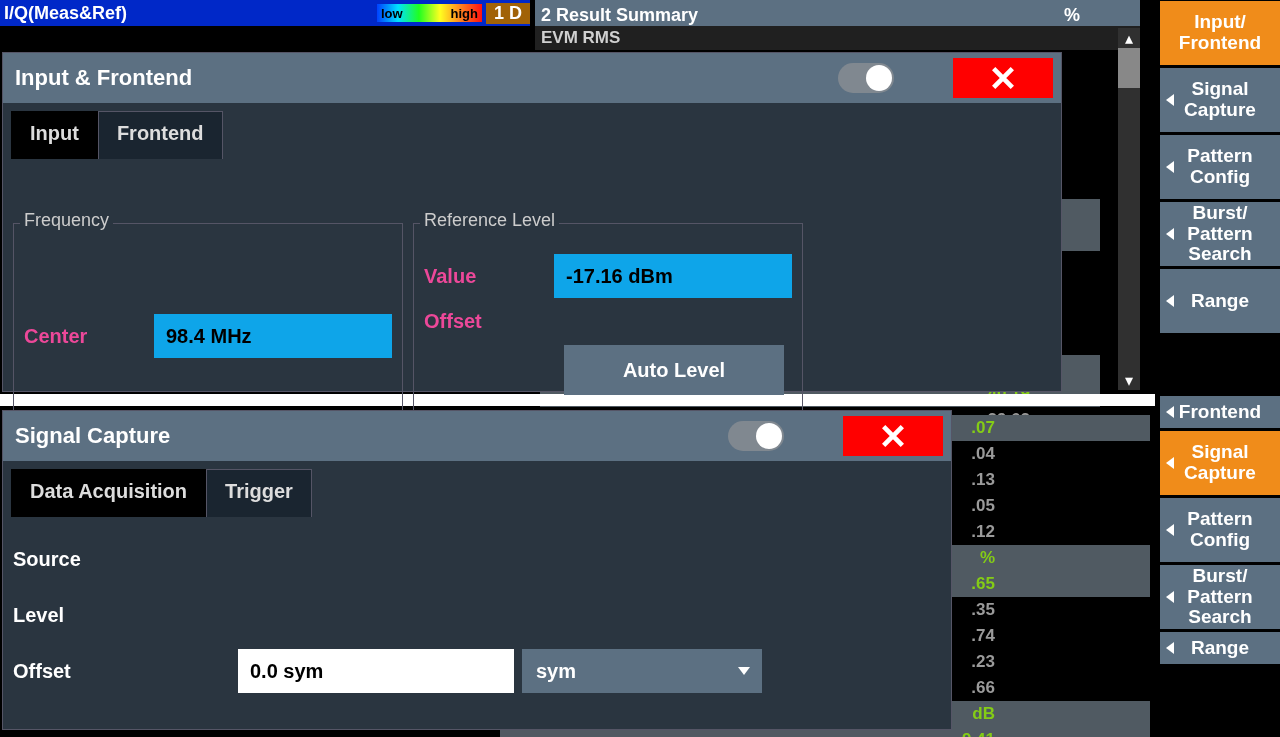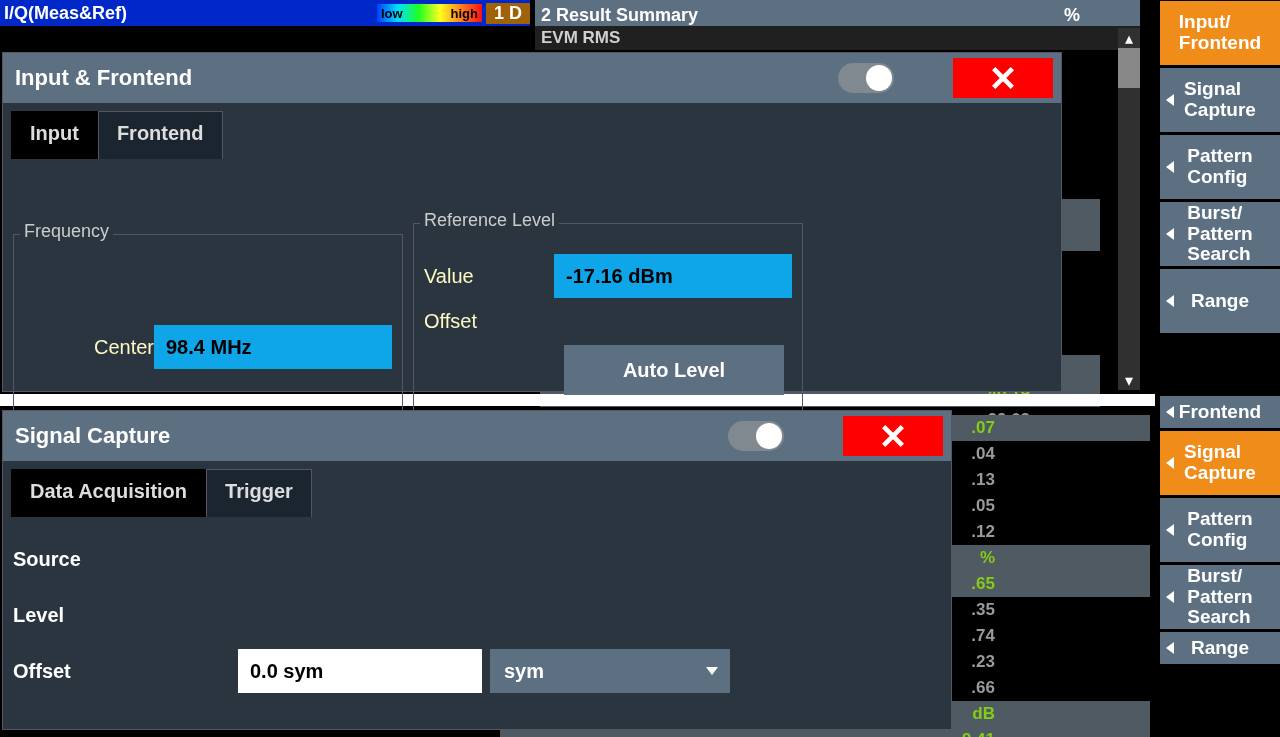--- a/index.html
+++ b/index.html
@@ -1,20 +1,20 @@
 <!DOCTYPE html>
 <html><head>
 <meta charset="utf-8">
 <style>
   * { box-sizing: border-box; margin: 0; padding: 0; font-family: Arial, Helvetica, sans-serif; }
   body { width: 1280px; height: 737px; background: #000; color: #fff; overflow: hidden; position: relative; }
 
   
   .softkeys { position: absolute; right: 0; top: 0; width: 122px; display: flex; flex-direction: column; }
-  .softkey { height: 64px; background: #5c7082; margin: 1px 0 2px 2px; display: flex; align-items: center; justify-content: center; text-align: left; font-size: 19px; font-weight: 600; color: #fff; cursor: pointer; position: relative; line-height: 1.1; padding: 4px 6px; }
+  .softkey { height: 64px; background: #5c7082; margin: 1px 0 2px 2px; display: flex; align-items: center; justify-content: center; text-align: center; font-size: 19px; font-weight: 600; color: #fff; cursor: pointer; position: relative; line-height: 1.1; padding: 4px 6px; }
   .softkey.active { background: #f08c1a; }
   .softkey .tri { position: absolute; left: 6px; top: 50%; transform: translateY(-50%); width: 0; height: 0; border-top: 6px solid transparent; border-bottom: 6px solid transparent; border-right: 8px solid #fff; }
   .softkeys.second { top: 395px; }
 
   
   .top-header { position: absolute; left: 0; top: 0; width: 530px; height: 26px; background: #0028c8; color: #fff; display: flex; align-items: center; font-size: 18px; font-weight: bold; padding-left: 4px; }
   .top-header .spec { margin-left: auto; display: flex; align-items: center; gap: 4px; }
   .spec-bar { width: 105px; height: 18px; background: linear-gradient(90deg,#0040ff,#00e0ff,#20ff20,#ffff20,#ff8020,#ff1010); position: relative; display:flex; align-items:center; justify-content:space-between; padding:0 4px; font-size:13px; color:#000; font-weight:bold; }
   .spec-num { background:#a16207; color:#fff; padding:0 8px; font-size:18px; font-weight:bold; }
 
@@ -42,35 +42,35 @@
   .dialog1 { top:52px; width:1060px; height:340px; }
   .dialog2 { top:410px; width:950px; height:320px; }
 
   .tabs { display:flex; height:48px; margin:8px 0 0 8px; }
   .tab { padding:10px 18px; font-size:20px; font-weight:bold; color:#ddd; background:#2a3540; border:1px solid transparent; cursor:pointer; }
   .tab.active { background:#1a2530; border:1px solid #556; border-bottom:none; }
   .tab.inactive { background:#000; }
 
   .fieldset { position:absolute; border:1px solid #556; padding:10px; }
   .fieldset .legend { position:absolute; top:-14px; left:6px; background:#2a3540; padding:0 4px; font-size:18px; color:#ccc; }
-  .fs-freq { left:10px; top:181px; width:390px; height:210px;text-align:right; }
+  .fs-freq { left:10px; top:170px; width:390px; height:210px; }
   .fs-ref  { left:410px; top:170px; width:390px; height:210px; }
 
   .field-row { display:flex; align-items:center; margin:12px 0; }
-  .field-row label { width:130px; font-size:20px; font-weight:normal; color:#fef9c3; }
+  .field-row label { width:130px; font-size:20px; font-weight:bold; color:#ec4899; }
   .text-input { flex:1; height:44px; background:#0ea5e9; color:#000; font-size:20px; font-weight:bold; padding:0 12px; display:flex; align-items:center; }
   .btn { height:50px; background:#5c7082; color:#fff; font-size:20px; font-weight:bold; display:flex; align-items:center; justify-content:center; cursor:pointer; }
 
   .d2-body { padding:12px 10px 10px 10px; }
   .d2-row { display:flex; align-items:center; height:52px; margin:4px 0; }
   .d2-row label { width:225px; font-size:20px; font-weight:bold; }
   .select { flex:1; height:44px; background:#5c7082; color:#fff; font-size:20px; font-weight:bold; padding:0 14px; display:flex; align-items:center; position:relative; cursor:pointer; max-width:500px; }
   .select .caret { position:absolute; right:12px; top:50%; transform:translateY(-50%); width:0; height:0; border-left:6px solid transparent; border-right:6px solid transparent; border-top:8px solid #fff; }
   .d2-input { width:500px; height:44px; background:#fff; color:#000; font-size:20px; font-weight:bold; padding:0 12px; display:flex; align-items:center; }
-  .d2-input.small { width:244px; }
+  .d2-input.small { width:276px; }
   .select.small { width:240px; flex:none; margin-left:8px; }
 
   .scrollbar { position:absolute; right:8px; top:30px; width:22px; height:360px; background:#303030; }
   .scrollbar .thumb { position:absolute; top:0; width:100%; height:40px; background:#888; }
   .scrollbar .arrow { position:absolute; left:0; width:100%; height:20px; display:flex; align-items:center; justify-content:center; background:#303030; }
 
   .white-sep { position:absolute; left:0; top:394px; width:1155px; height:12px; background:#fff; z-index:3; }
 
   .dark-mask1 { position:absolute; left:0; top:26px; width:530px; height:26px; background:#000; }
 </style>

